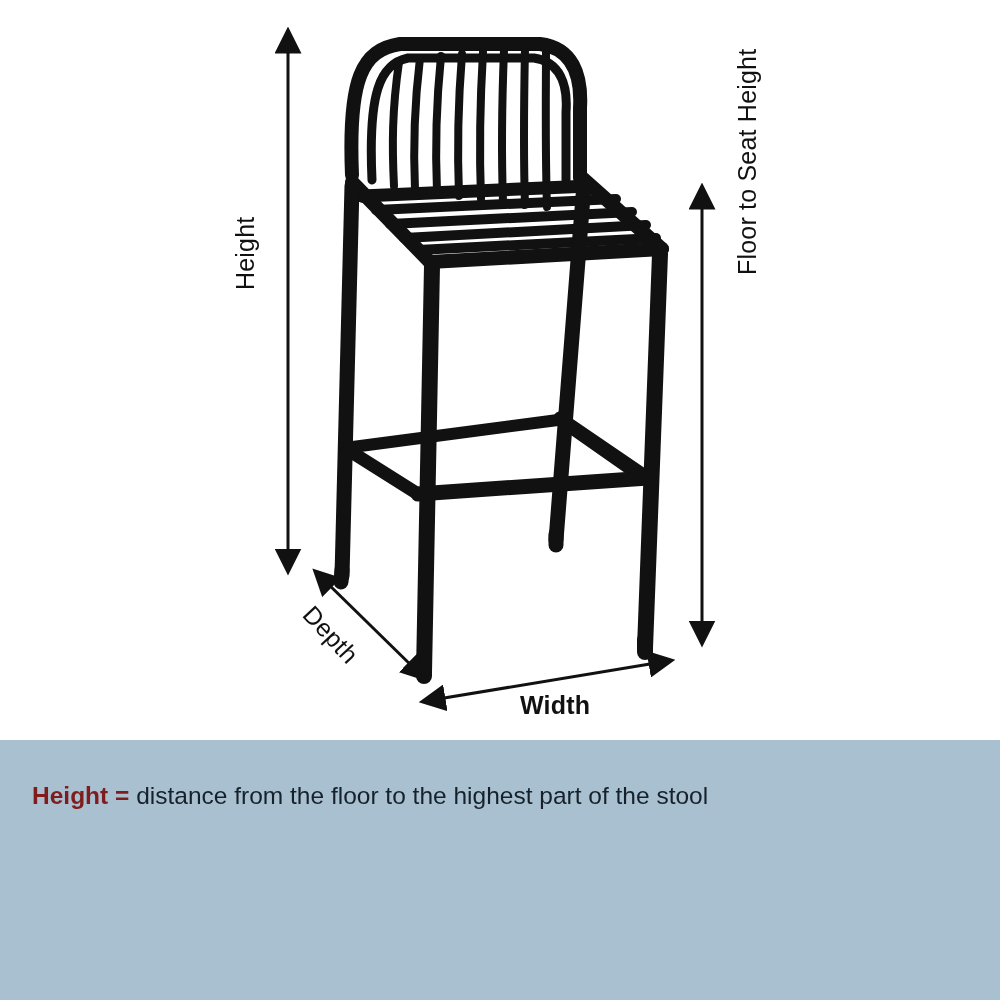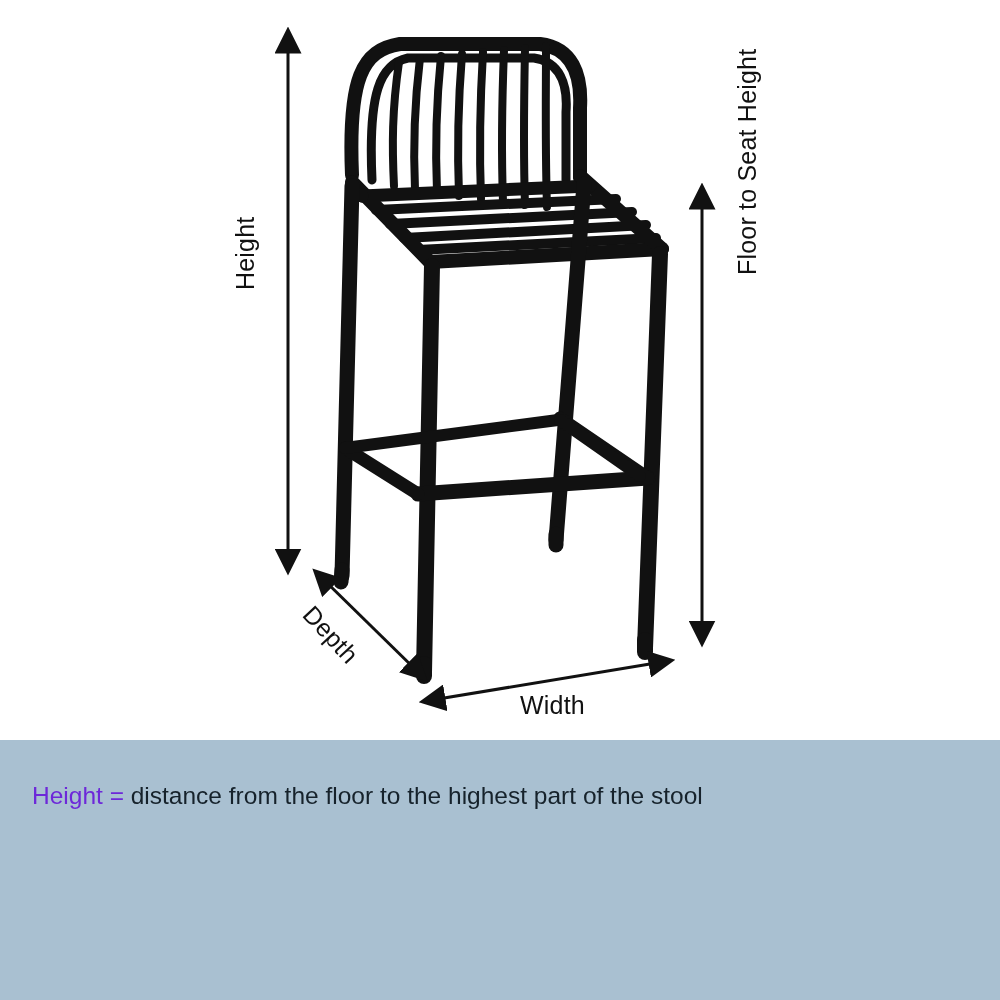--- a/index.html
+++ b/index.html
@@ -54,41 +54,42 @@
   }
   #label-depth {
     left: 318px;
     top: 600px;
     transform: rotate(47deg);
     transform-origin: left top;
   }
   #label-width {
     left: 520px;
     top: 691px;
+    font-weight: bold;
   }
   #legend {
     position: absolute;
     left: 0;
     top: 740px;
     width: 1000px;
     height: 260px;
     background: #a9c0d1;
     box-sizing: border-box;
     padding: 44px 0 0 32px;
   }
   .legend-row {
     font-size: 24.5px;
     color: #16222b;
     line-height: 1.0;
     margin-bottom: 26px;
     white-space: nowrap;
   }
   .legend-term {
-    font-weight: normal;
-    color: #6d28d9;
+    font-weight: bold;
+    color: #7f1d1d;
   }
   .legend-desc {
     font-weight: normal;
   }
 </style>
 </head>
 <body>
 
 <div id="page">
 

